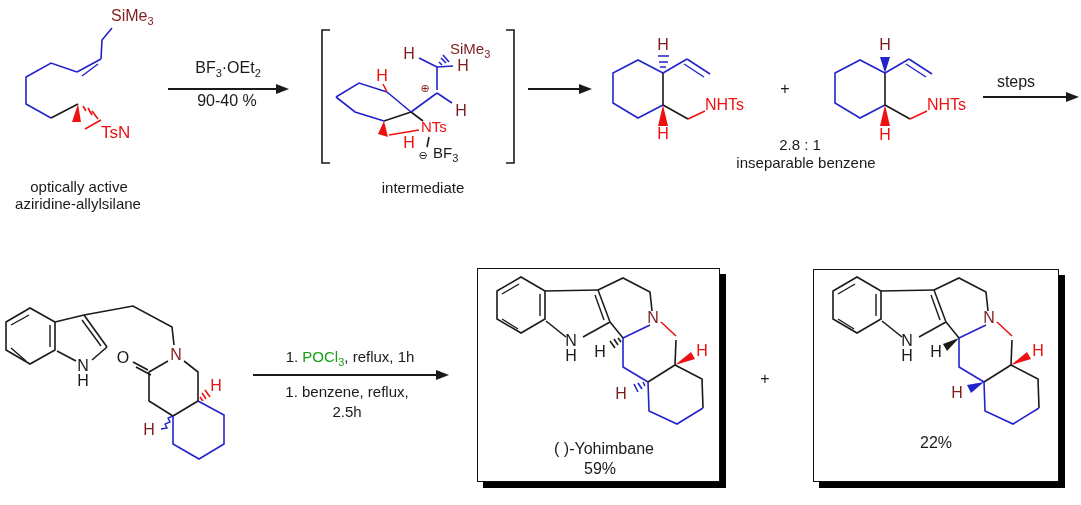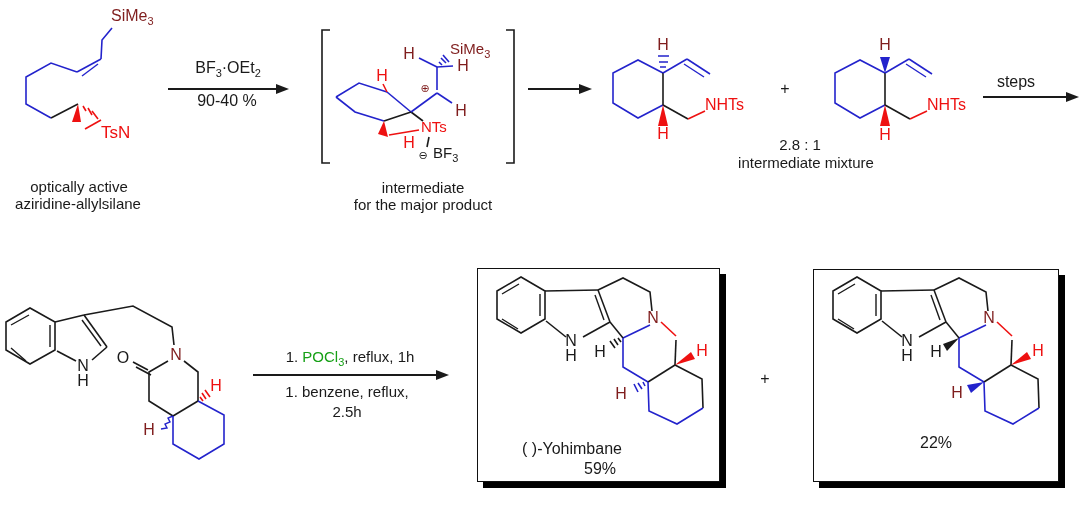--- a/index.html
+++ b/index.html
@@ -181,34 +181,33 @@
   <span class="lbl blue" style="left:450px;top:41px;"><span>SiMe</span><span class="sub">3</span></span>
   <span class="lbl atom blue" style="left:463px;top:66px;">H</span>
   <span class="lbl atom red" style="left:382px;top:76px;">H</span>
   <span class="lbl atom blue f11" style="left:425px;top:89px;">⊕</span>
   <span class="lbl atom blue" style="left:461px;top:111px;">H</span>
   <span class="lbl red" style="left:421px;top:119px;">NTs</span>
   <span class="lbl atom red" style="left:409px;top:143px;">H</span>
   <span class="lbl atom f11" style="left:423px;top:156px;">⊖</span>
   <span class="lbl" style="left:433px;top:145px;"><span>BF</span><span class="sub">3</span></span>
   <span class="lbl cap" style="left:423px;top:180px;">intermediate</span>
-  <span class="lbl cap" style="left:423px;top:197px;">for the major product</span>
 
   <span class="lbl atom blue" style="left:663px;top:45px;">H</span>
   <span class="lbl red f16" style="left:705px;top:97px;">NHTs</span>
   <span class="lbl atom red" style="left:663px;top:134px;">H</span>
 
   <span class="lbl atom f16" style="left:785px;top:89px;">+</span>
 
   <span class="lbl atom blue" style="left:885px;top:45px;">H</span>
   <span class="lbl red f16" style="left:927px;top:97px;">NHTs</span>
   <span class="lbl atom red" style="left:885px;top:135px;">H</span>
 
   <span class="lbl cap" style="left:800px;top:137px;">2.8 : 1</span>
-  <span class="lbl cap" style="left:806px;top:155px;">intermediate mixture</span>
+  <span class="lbl cap" style="left:806px;top:155px;">inseparable benzene</span>
   <span class="lbl cap f16" style="left:1016px;top:74px;">steps</span>
 
   <span class="lbl atom" style="left:83px;top:366px;">N</span>
   <span class="lbl atom" style="left:83px;top:381px;">H</span>
   <span class="lbl atom" style="left:123px;top:358px;">O</span>
   <span class="lbl atom blue" style="left:176px;top:355px;">N</span>
   <span class="lbl atom red" style="left:216px;top:386px;">H</span>
   <span class="lbl atom blue" style="left:149px;top:430px;">H</span>
 
   <span class="lbl cap" style="left:350px;top:349px;"><span>1. </span><span class="green">POCl</span><span class="green sub">3</span><span>, reflux, 1h</span></span>
@@ -216,21 +215,21 @@
   <span class="lbl cap" style="left:347px;top:404px;">2.5h</span>
 
   <span class="lbl atom f16" style="left:765px;top:379px;">+</span>
 
   <span class="lbl atom" style="left:571px;top:341px;">N</span>
   <span class="lbl atom" style="left:571px;top:356px;">H</span>
   <span class="lbl atom" style="left:600px;top:352px;">H</span>
   <span class="lbl atom blue" style="left:653px;top:318px;">N</span>
   <span class="lbl atom red" style="left:702px;top:351px;">H</span>
   <span class="lbl atom blue" style="left:621px;top:394px;">H</span>
-  <span class="lbl cap f16" style="left:572px;top:441px;text-align:right;">( )-Yohimbane</span>
+  <span class="lbl cap f16" style="left:604px;top:441px;text-align:right;">( )-Yohimbane</span>
   <span class="lbl cap f16" style="left:600px;top:461px;">59%</span>
 
   <span class="lbl atom" style="left:907px;top:341px;">N</span>
   <span class="lbl atom" style="left:907px;top:356px;">H</span>
   <span class="lbl atom" style="left:936px;top:352px;">H</span>
   <span class="lbl atom blue" style="left:989px;top:318px;">N</span>
   <span class="lbl atom red" style="left:1038px;top:351px;">H</span>
   <span class="lbl atom blue" style="left:957px;top:393px;">H</span>
   <span class="lbl cap f16" style="left:936px;top:435px;">22%</span>
 

